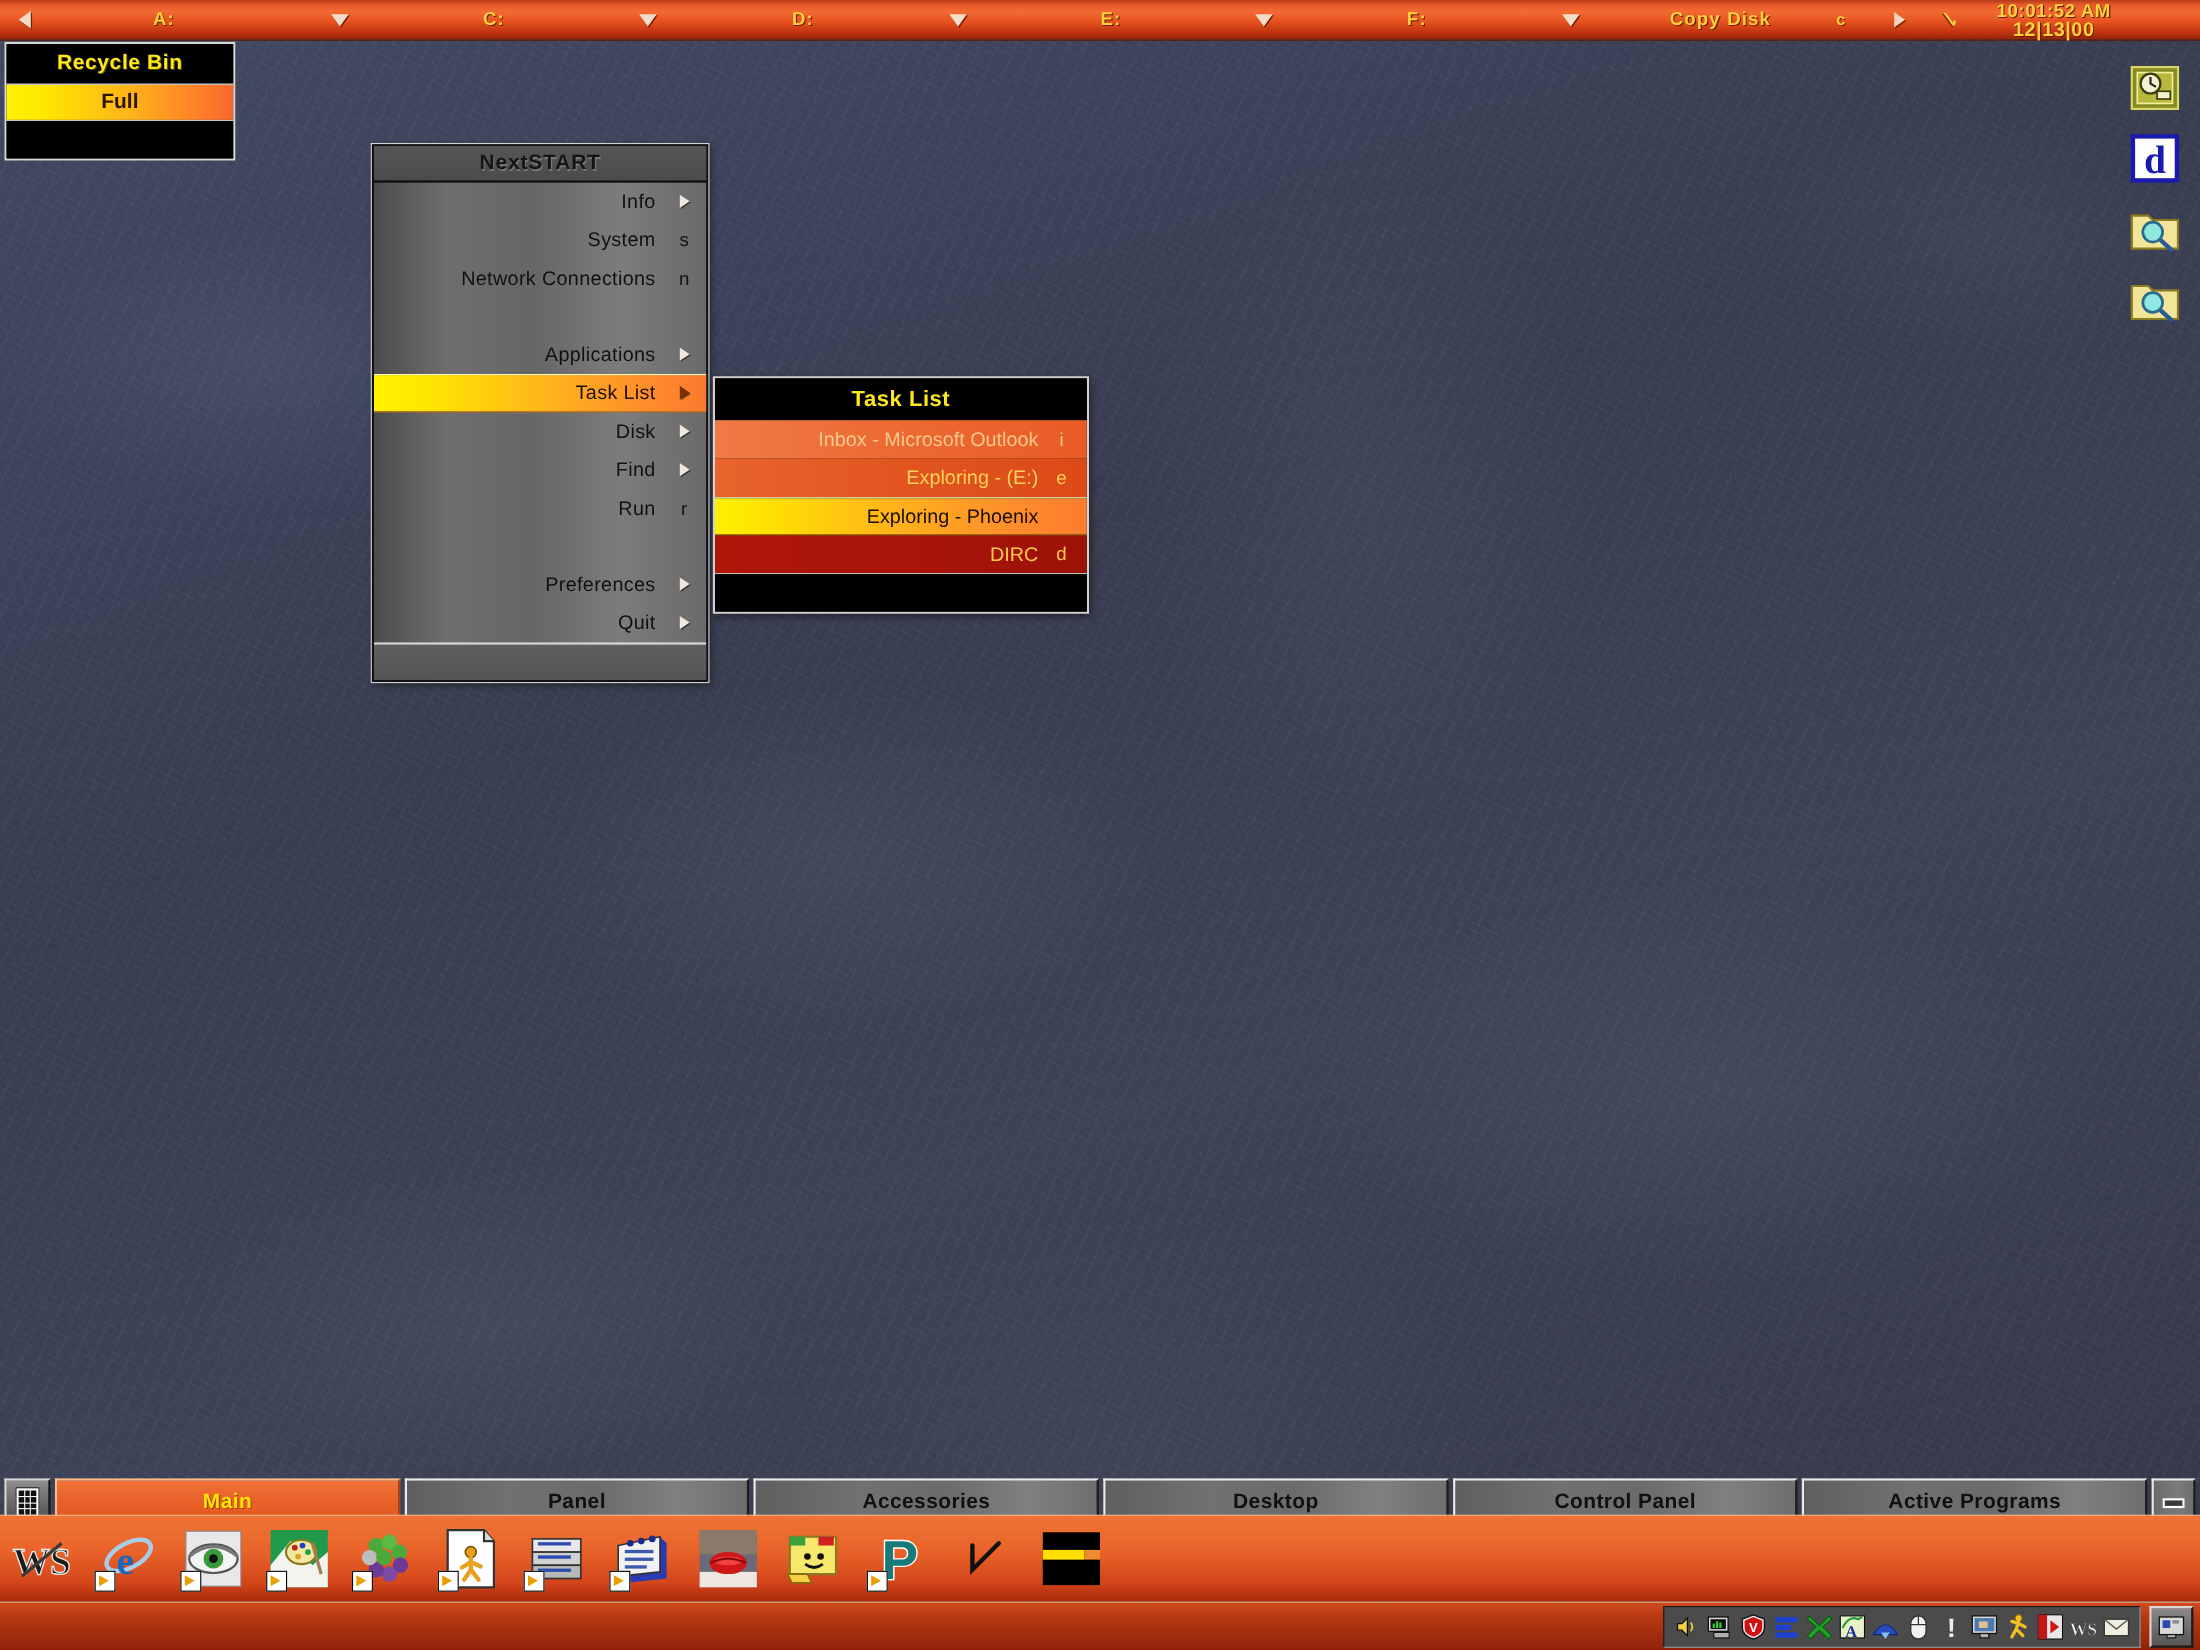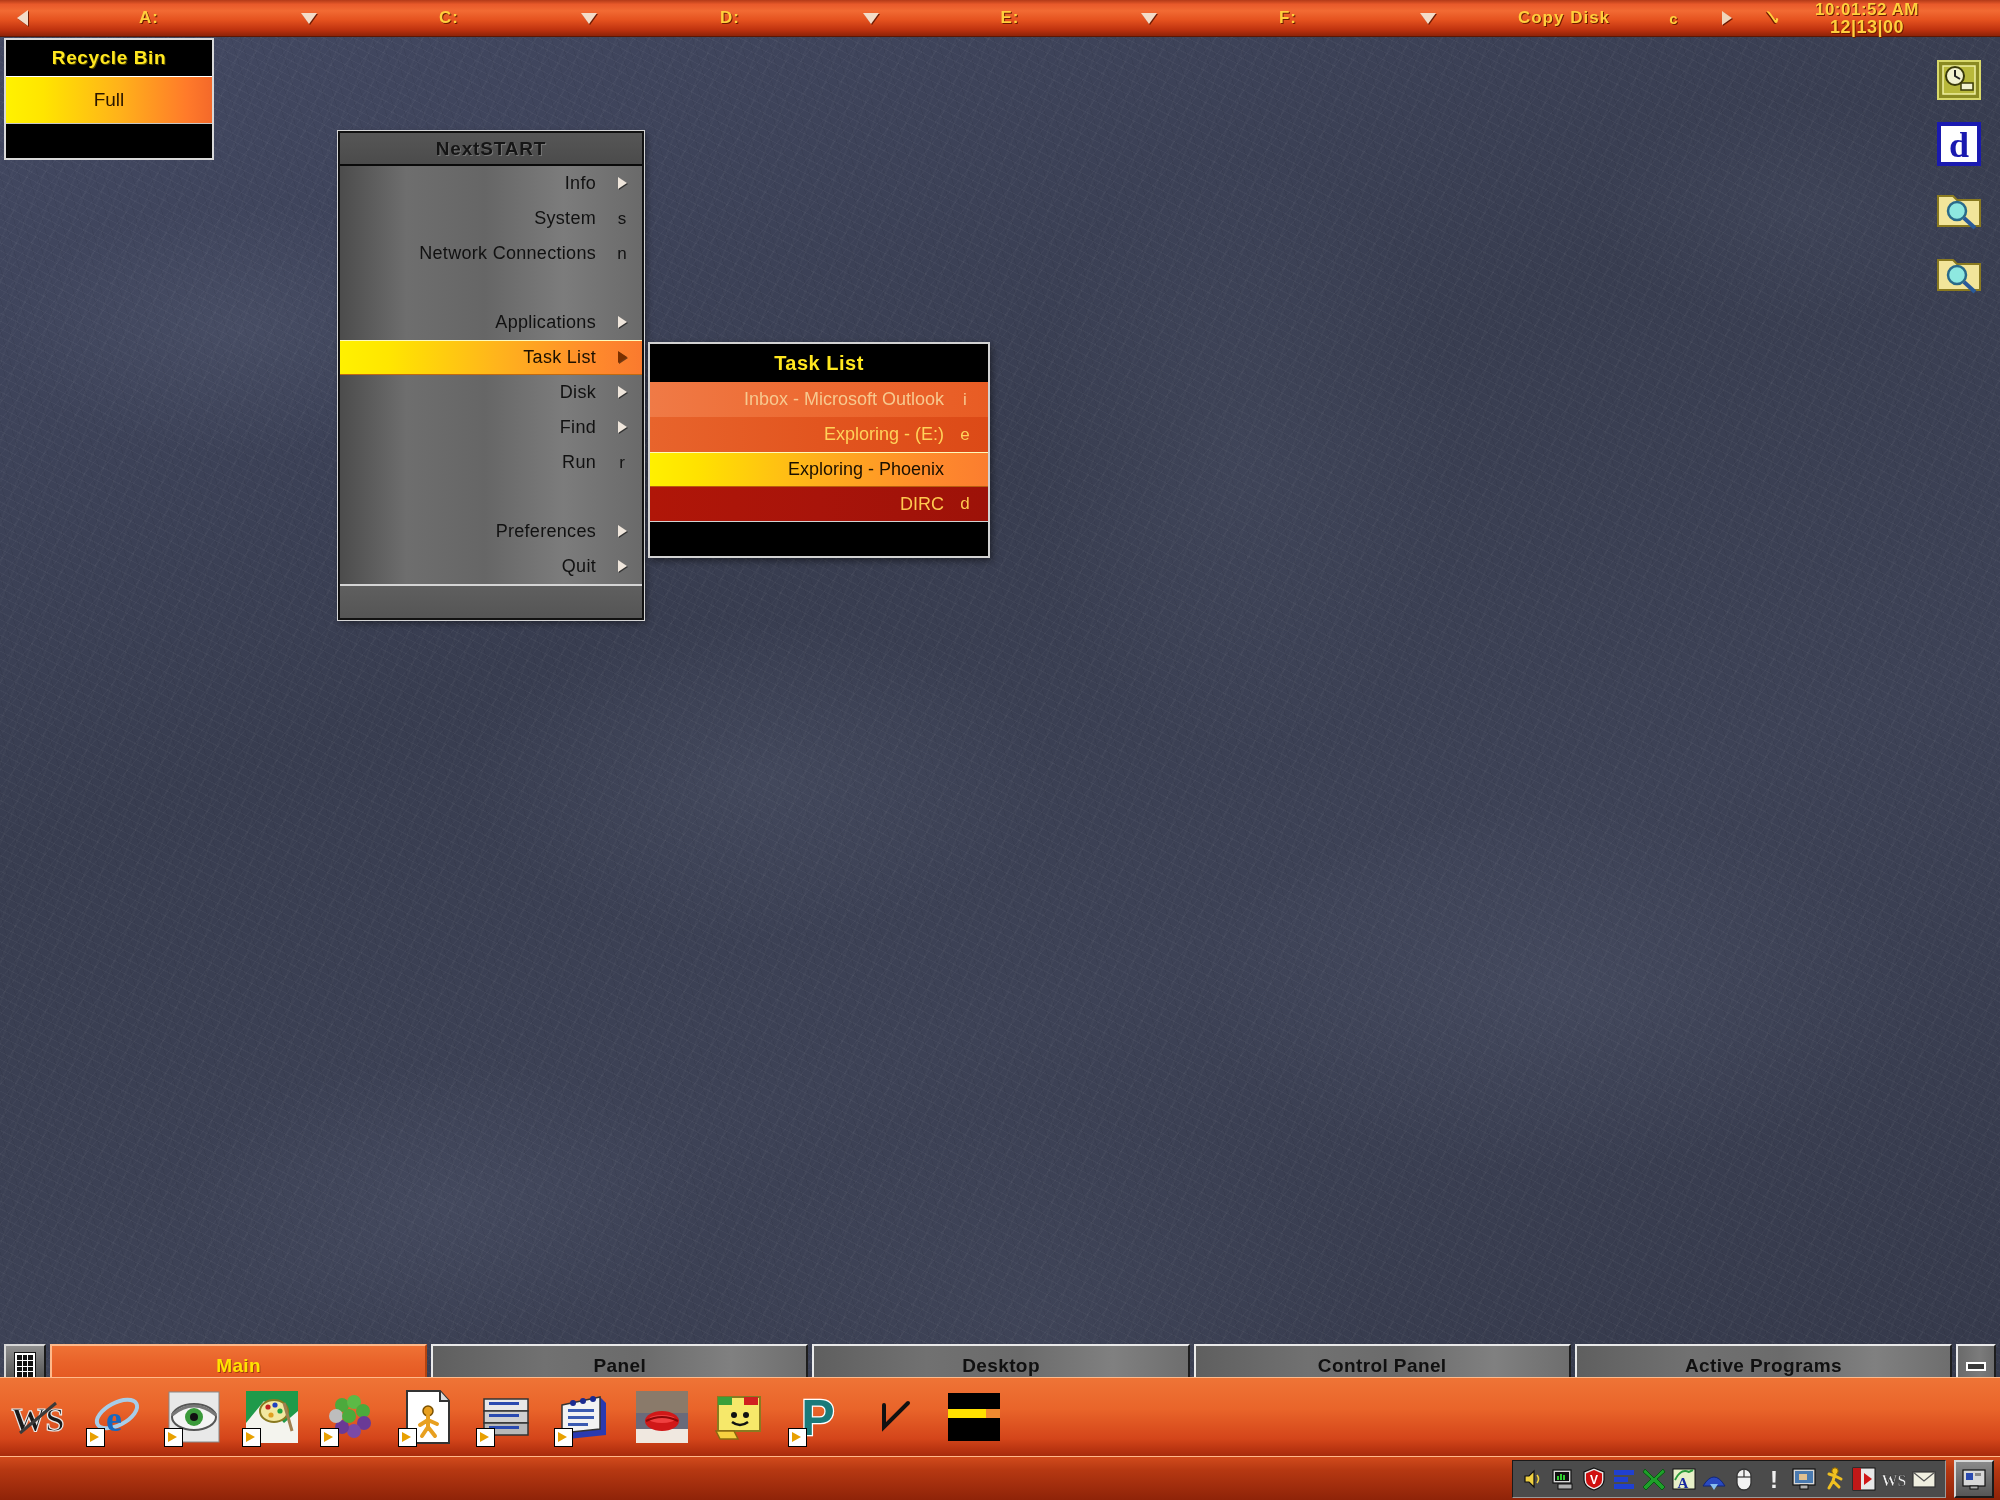--- a/index.html
+++ b/index.html
@@ -81,24 +81,24 @@
     border: 2px solid #d8d8d8; background: #000;
     z-index: 30;
   }
   #recycle .rb-title {
     height: 36px; background:#000; color:#ffe71f;
     display:flex; align-items:center; justify-content:center;
     font-size:19px; font-weight:bold; letter-spacing:.6px;
     text-shadow: 1px 1px 0 #4d4400;
   }
   #recycle .rb-status {
-    height: 48px;
+    height: 34px;
     background: linear-gradient(90deg,#fff200 0%,#ffe500 18%,#ffb21a 55%,#ff7a2a 88%,#f4692a 100%);
     display:flex; align-items:center; justify-content:center;
-    color:#2a1500; font-size:19px; font-weight:normal;
+    color:#2a1500; font-size:19px; font-weight:bold;
     border-top:1px solid #ffffff; border-bottom:1px solid #c7c7c7;
   }
   #recycle .rb-foot { height: 34px; background:#000; }
 
   
   #nsmenu {
     position: absolute; left: 338px; top: 131px; width: 306px;
     background: linear-gradient(90deg,#4c4c4c 0%,#6e6e6e 22%,#666666 48%,#7c7c7c 74%,#6a6a6a 100%);
     border: 2px solid #111;
     outline: 1px solid #d5d5d5;
@@ -456,20 +456,21 @@
           <i></i>
           <i></i>
           <i></i>
           <i></i>
           <i></i>
           <i></i>
       </div>
     </div>
     <div class="tab active">Main</div>
     <div class="tab">Panel</div>
+    <div class="tab">Accessories</div>
     <div class="tab">Desktop</div>
     <div class="tab">Control Panel</div>
     <div class="tab">Active Programs</div>
     <div class="tab-min">
       <span style="display:block;width:20px;height:9px;border:2px solid #fff;background:#3a3a3a;"></span>
     </div>
   </div>
 
   <div id="launchbar">
     <div class="launch-ico">

